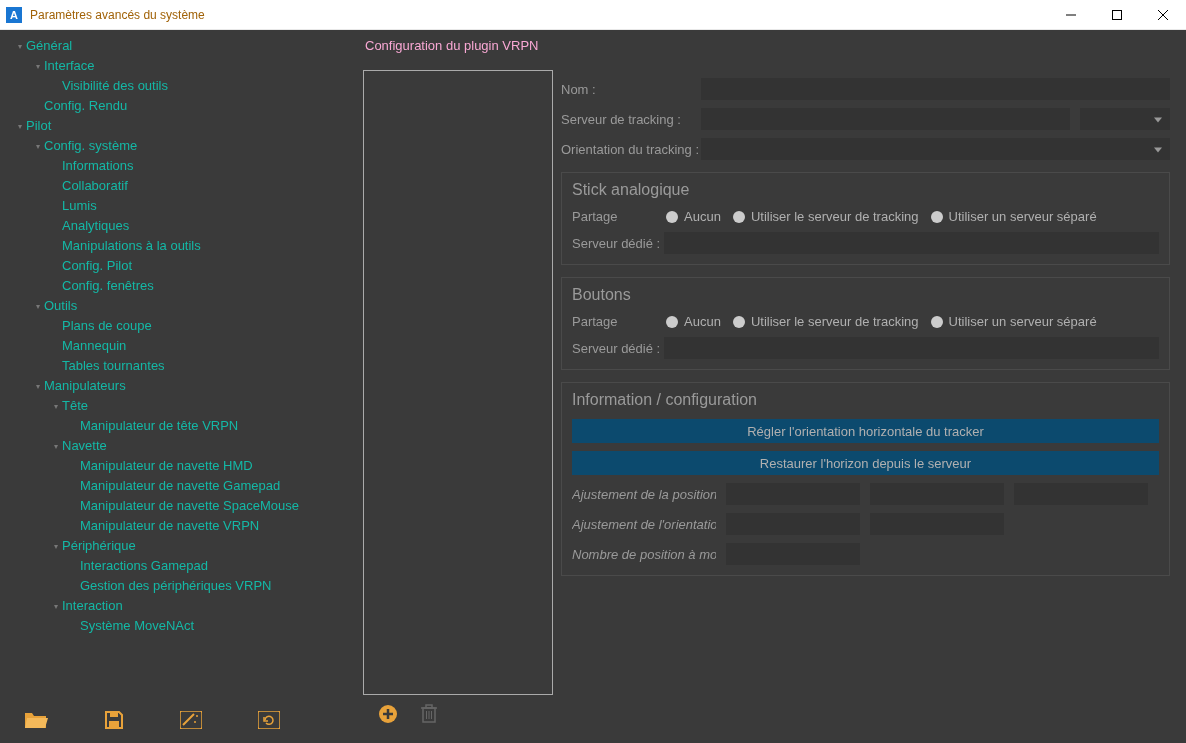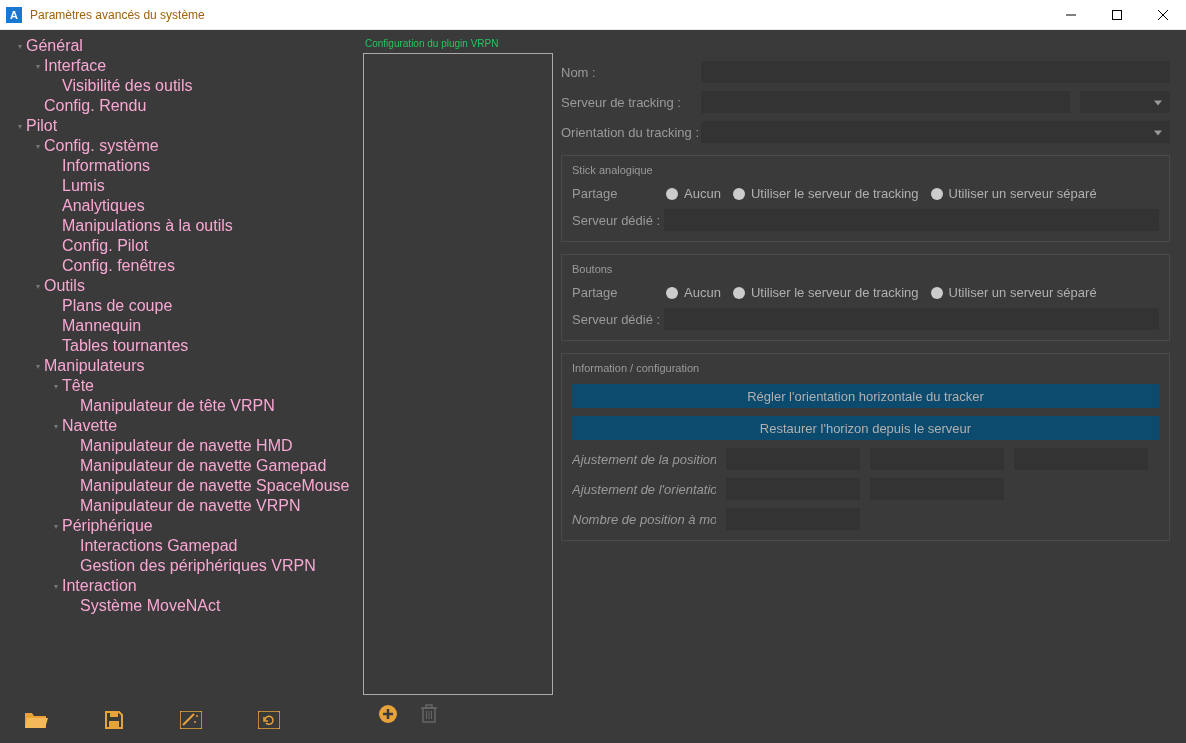--- a/index.html
+++ b/index.html
@@ -8,41 +8,41 @@
 .titlebar { height: 30px; background: #fff; display: flex; align-items: center; padding-left: 6px; border-bottom: 1px solid #e8e8e8; }
 .titlebar-icon { width: 16px; height: 16px; background: #1976d2; display: flex; align-items: center; justify-content: center; color: #fff; font-size: 11px; font-weight: bold; margin-right: 8px; }
 .titlebar-text { flex: 1; font-size: 12px; color: #a16207; }
 .win-controls { display: flex; height: 100%; }
 .win-btn { width: 46px; height: 100%; display: flex; align-items: center; justify-content: center; cursor: pointer; color: #000; }
 .content { flex: 1; background: #3a3a3a; display: flex; overflow: hidden; }
 .sidebar { width: 359px; display: flex; flex-direction: column; overflow: hidden; }
 .tree { flex: 1; overflow-y: auto; padding: 6px 0 6px 2px; }
 .tree-item { display: flex; align-items: center; padding: 1px 0; cursor: pointer; white-space: nowrap; }
 .tree-toggle { width: 12px; display: inline-flex; justify-content: center; color: #777; font-size: 8px; }
-.tree-label { color: #f9a8d4; font-size: 16px; line-height: 18px; }
+.tree-label { color: #14b8a6; font-size: 13px; line-height: 18px; }
 .d0 { padding-left: 12px; }
 .d1 { padding-left: 30px; }
 .d2 { padding-left: 48px; }
 .d3 { padding-left: 66px; }
 .sidebar-toolbar { height: 46px; display: flex; align-items: center; padding-left: 24px; gap: 56px; }
 .tb-btn { cursor: pointer; color: #e8a23a; display: flex; align-items: center; justify-content: center; }
 .main { flex: 1; display: flex; flex-direction: column; padding: 8px 16px 8px 4px; overflow: hidden; }
-.main-title { color: #22c55e; font-size: 10px; margin-bottom: 4px; padding-left: 2px; }
+.main-title { color: #f9a8d4; font-size: 13px; margin-bottom: 17px; padding-left: 2px; }
 .main-body { flex: 1; display: flex; gap: 8px; overflow: hidden; }
 .listbox { width: 190px; border: 1px solid #aaa; background: #3a3a3a; }
 .form { flex: 1; display: flex; flex-direction: column; gap: 8px; padding-top: 8px; overflow-y: auto; }
 .row { display: flex; align-items: center; gap: 10px; }
 .row-label { width: 130px; color: #9a9a9a; font-size: 13px; white-space: nowrap; }
 .input { background: #333; border: none; height: 22px; color: #ccc; padding: 0 6px; font-size: 13px; }
 .input.flex { flex: 1; }
 .select { background: #333; border: none; height: 22px; color: #ccc; padding: 0 20px 0 6px; font-size: 13px; position: relative; appearance: none; }
 .select-wrap { position: relative; display: flex; }
 .select-wrap::after { content: ""; position: absolute; right: 8px; top: 50%; transform: translateY(-30%); border-left: 4px solid transparent; border-right: 4px solid transparent; border-top: 5px solid #999; pointer-events: none; }
 .group { border: 1px solid #4a4a4a; padding: 8px 10px 10px 10px; display: flex; flex-direction: column; gap: 8px; position: relative; margin-top: 4px; }
-.group-title { font-size: 11px; color: #9a9a9a; margin-bottom: 2px; }
+.group-title { font-size: 16px; color: #9a9a9a; margin-bottom: 2px; }
 .radio-row { display: flex; align-items: center; gap: 12px; }
 .radio-row .row-label { width: 82px; }
 .radio-opt { display: flex; align-items: center; gap: 6px; cursor: pointer; }
 .radio-circle { width: 12px; height: 12px; border-radius: 50%; background: #ccc; display:inline-block; }
 .radio-text { color: #b0b0b0; font-size: 13px; }
 .btn-wide { background: #0c4a6e; border: none; height: 24px; color: #b0b0b0; font-size: 13px; cursor: pointer; width: 100%; }
 .field-row { display: flex; align-items: center; gap: 10px; }
 .field-row .row-label { width: 144px; overflow: hidden; text-overflow: clip; font-style: italic; }
 .sm-input { background: #333; border: none; height: 22px; width: 134px; color: #ccc; }
 .list-toolbar { height: 40px; display: flex; align-items: center; gap: 22px; padding-left: 14px; }
@@ -105,20 +105,24 @@
           <div class="tree-item d1">
             <span class="tree-toggle">▾</span>
             <span class="tree-label">Config. système</span>
           </div>
           <div class="tree-item d2">
             <span class="tree-toggle"></span>
             <span class="tree-label">Informations</span>
           </div>
           <div class="tree-item d2">
             <span class="tree-toggle"></span>
+            <span class="tree-label">Collaboratif</span>
+          </div>
+          <div class="tree-item d2">
+            <span class="tree-toggle"></span>
             <span class="tree-label">Lumis</span>
           </div>
           <div class="tree-item d2">
             <span class="tree-toggle"></span>
             <span class="tree-label">Analytiques</span>
           </div>
           <div class="tree-item d2">
             <span class="tree-toggle"></span>
             <span class="tree-label">Manipulations à la outils</span>
           </div>

